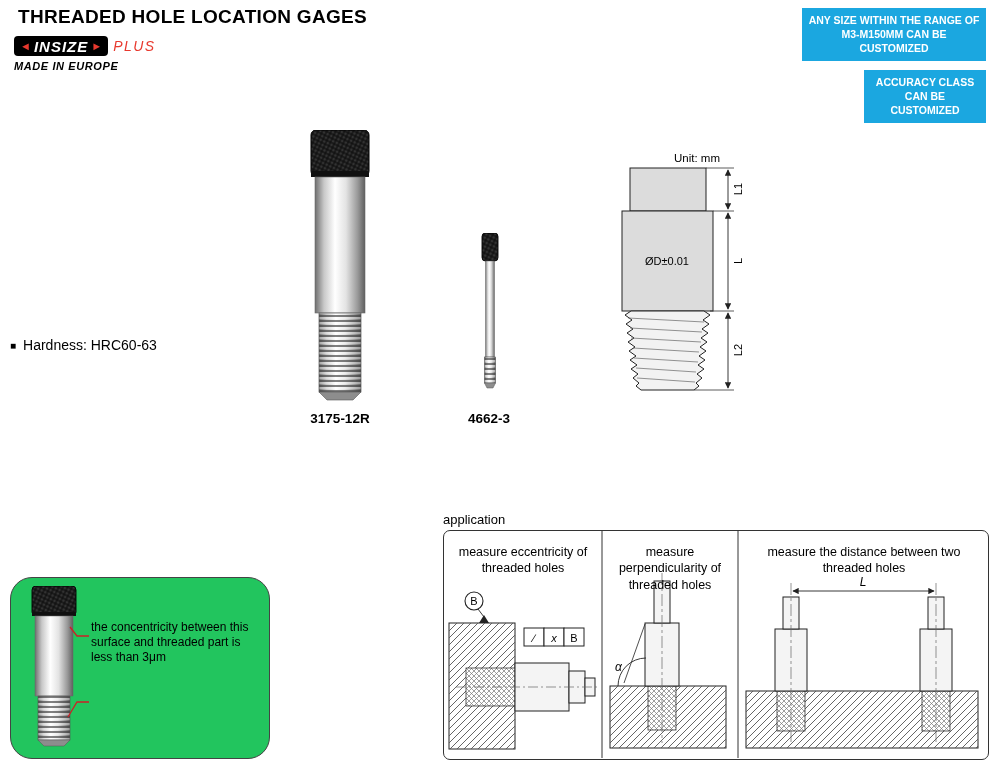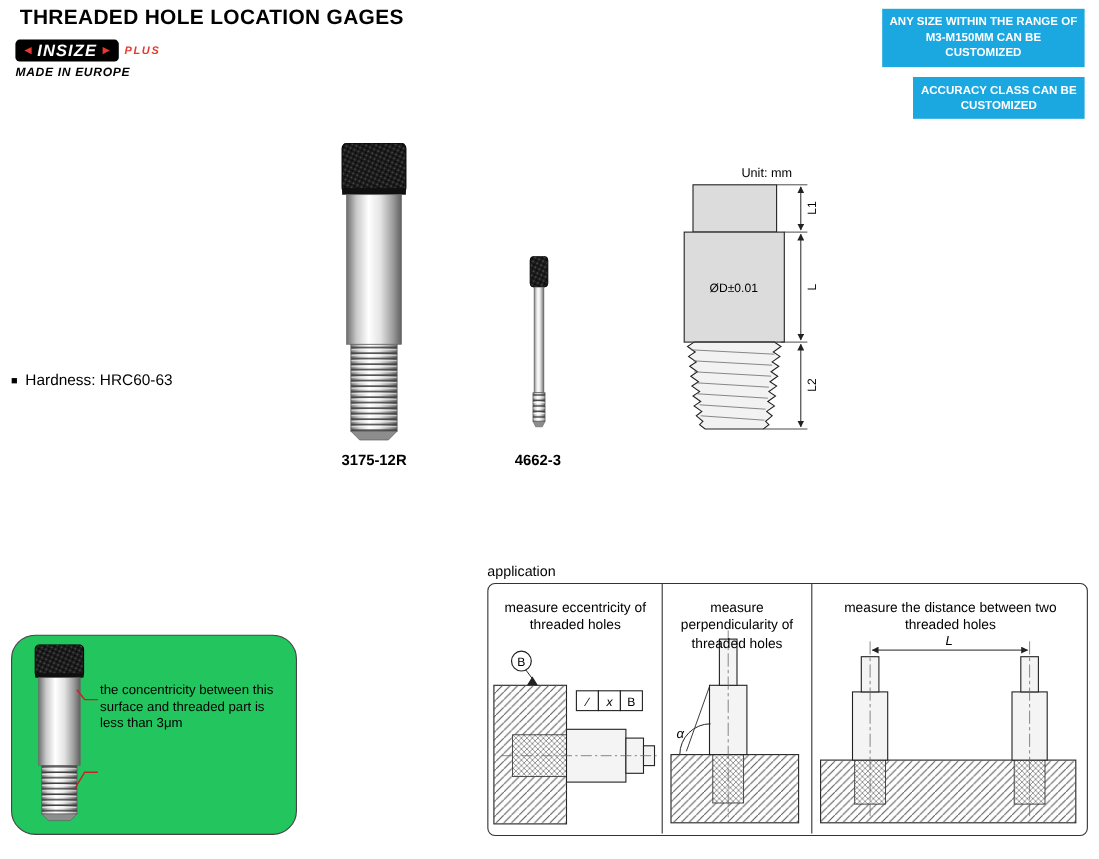--- a/index.html
+++ b/index.html
@@ -18,34 +18,34 @@
   .insize-box {
     display: inline-flex; align-items: center; background: #000;
     border-radius: 4px; padding: 2px 6px; height: 20px;
   }
   .chev { color: #e8392e; font-size: 11px; font-weight: bold; line-height: 1; }
   .insize-word {
     color: #fff; font-weight: bold; font-style: italic;
     font-size: 15px; letter-spacing: 1px; margin: 0 3px;
   }
   .plus-label {
-    color: #e8392e; font-weight: bold; font-style: italic;
-    font-size: 10px; margin-left: 5px; letter-spacing: 1.5px;
+    color: #e8392e; font-weight: normal; font-style: italic;
+    font-size: 14px; margin-left: 5px; letter-spacing: 1.5px;
   }
   .origin-label {
     font-weight: bold; font-style: italic; font-size: 11px;
     margin-top: 4px; letter-spacing: .6px;
   }
   
   .badge {
     position: absolute; background: #1ba7e0; color: #fff; font-weight: bold;
     font-size: 10.5px; text-align: center; padding: 5px 6px; line-height: 1.35;
   }
   .badge-1 { right: 13px; top: 8px; width: 184px; }
-  .badge-2 { right: 13px; top: 70px; width: 156px; }
+  .badge-2 { right: 13px; top: 70px; width: 122px; }
   
   .hardness { position: absolute; left: 10px; top: 337px; font-size: 14px; }
   .hardness .bullet { font-size: 10px; margin-right: 7px; vertical-align: 1px; }
   
   .product-1 { position: absolute; left: 302px; top: 130px; }
   .product-2 { position: absolute; left: 477px; top: 233px; }
   .model-label { position: absolute; top: 411px; font-weight: bold; font-size: 13.5px; text-align: center; }
   .model-1 { left: 300px; width: 80px; }
   .model-2 { left: 454px; width: 70px; }
   

